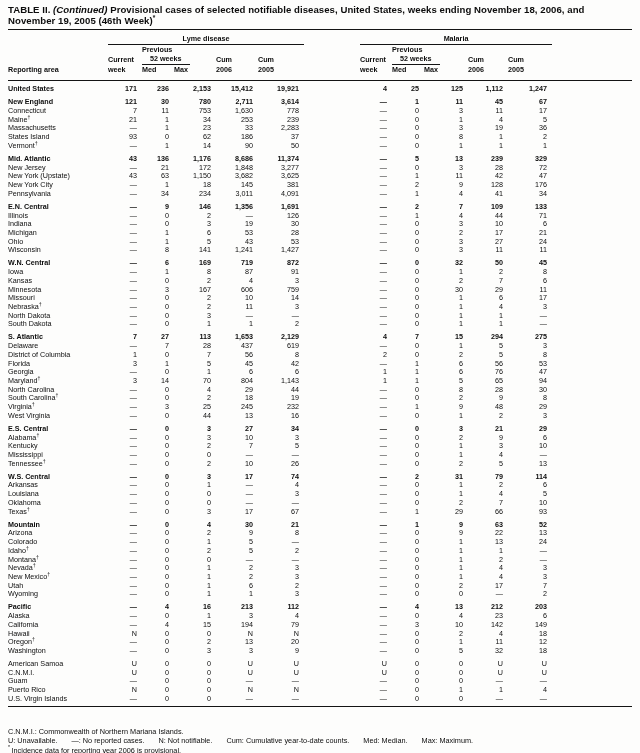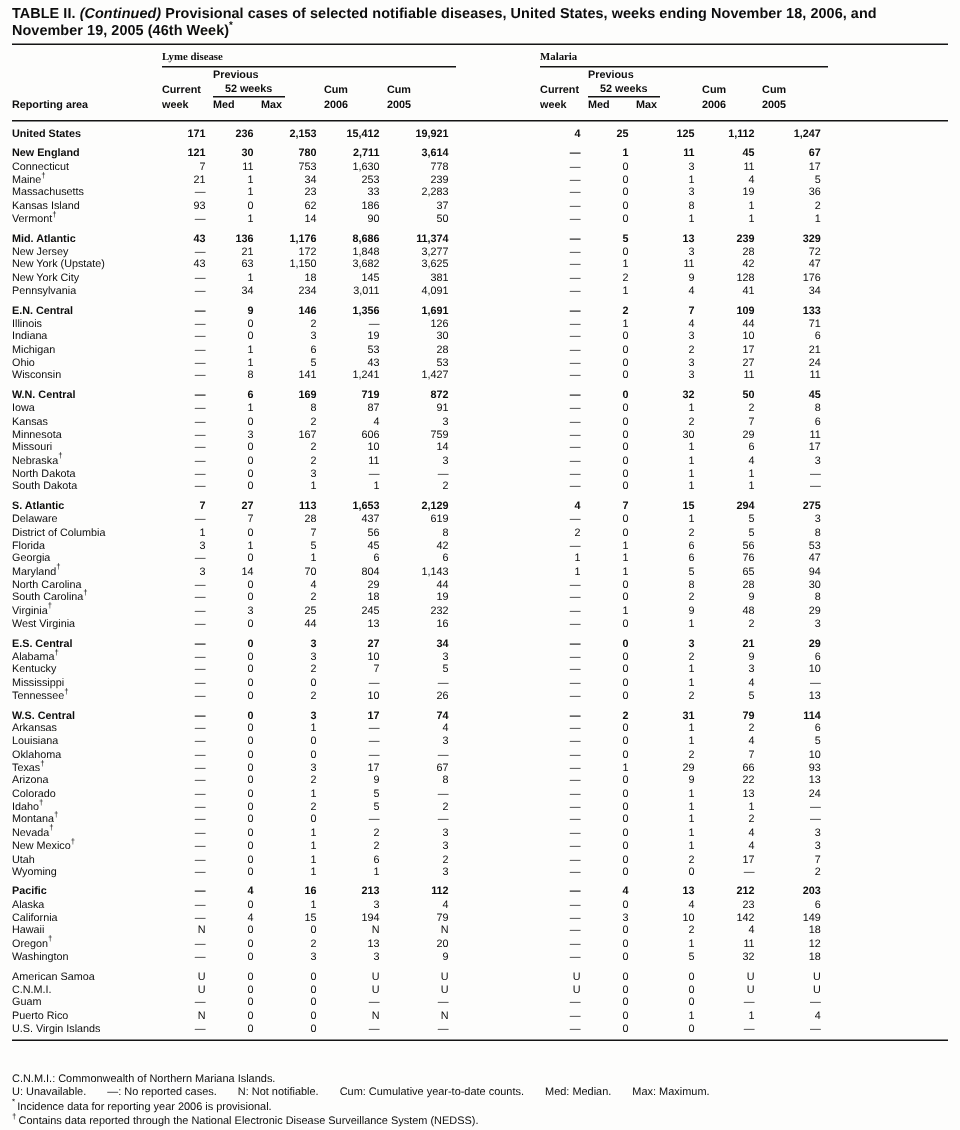--- a/index.html
+++ b/index.html
@@ -34,21 +34,21 @@
     font-size: 7.2px;
     line-height: 8.7px;
     white-space: nowrap;
     font-weight: inherit;
   }
   thead th { font-weight: 700; line-height: 9.4px; }
   .c { text-align: left; }
   .num { text-align: right; padding-right: 5px; }
   .area { text-align: left; }
   .grp-row th { padding-top: 3px; padding-bottom: 1px; }
-  .grp { border-bottom: 1.2px solid #141414; text-align: left; font-family: Liberation Serif, serif; }
+  .grp { border-bottom: 1.2px solid #141414; text-align: center; }
   .u52 { display: inline-block; border-bottom: 1px solid #141414; padding: 0 8px 0.5px 8px; }
   .hdr-b th { border-bottom: 1.8px solid #141414; padding-bottom: 5px; }
 
   tbody { font-weight: 400; }
   tbody tr:first-child td { padding-top: 4.5px; }
   tbody tr.gap td { padding-top: 4.4px; }
   tbody tr.bold td { font-weight: 700; }
   tbody tr:last-child td { border-bottom: 1.4px solid #141414; padding-bottom: 2.4px; }
   td sup, .footnotes sup { font-size: 5.2px; vertical-align: super; line-height: 0; }
 
@@ -206,21 +206,21 @@
       <td class="num">2,283</td>
       <td></td>
       <td class="num">—</td>
       <td class="num">0</td>
       <td class="num">3</td>
       <td class="num">19</td>
       <td class="num">36</td>
       <td></td>
     </tr>
         <tr>
-      <td class="area">Kansas Island</td>
+      <td class="area">States Island</td>
       <td class="num">93</td>
       <td class="num">0</td>
       <td class="num">62</td>
       <td class="num">186</td>
       <td class="num">37</td>
       <td></td>
       <td class="num">—</td>
       <td class="num">0</td>
       <td class="num">8</td>
       <td class="num">1</td>
@@ -818,20 +818,35 @@
       <td class="num">0</td>
       <td class="num">3</td>
       <td class="num">17</td>
       <td class="num">67</td>
       <td></td>
       <td class="num">—</td>
       <td class="num">1</td>
       <td class="num">29</td>
       <td class="num">66</td>
       <td class="num">93</td>
+      <td></td>
+    </tr>
+        <tr class="gap bold">
+      <td class="area">Mountain</td>
+      <td class="num">—</td>
+      <td class="num">0</td>
+      <td class="num">4</td>
+      <td class="num">30</td>
+      <td class="num">21</td>
+      <td></td>
+      <td class="num">—</td>
+      <td class="num">1</td>
+      <td class="num">9</td>
+      <td class="num">63</td>
+      <td class="num">52</td>
       <td></td>
     </tr>
         <tr>
       <td class="area">Arizona</td>
       <td class="num">—</td>
       <td class="num">0</td>
       <td class="num">2</td>
       <td class="num">9</td>
       <td class="num">8</td>
       <td></td>

